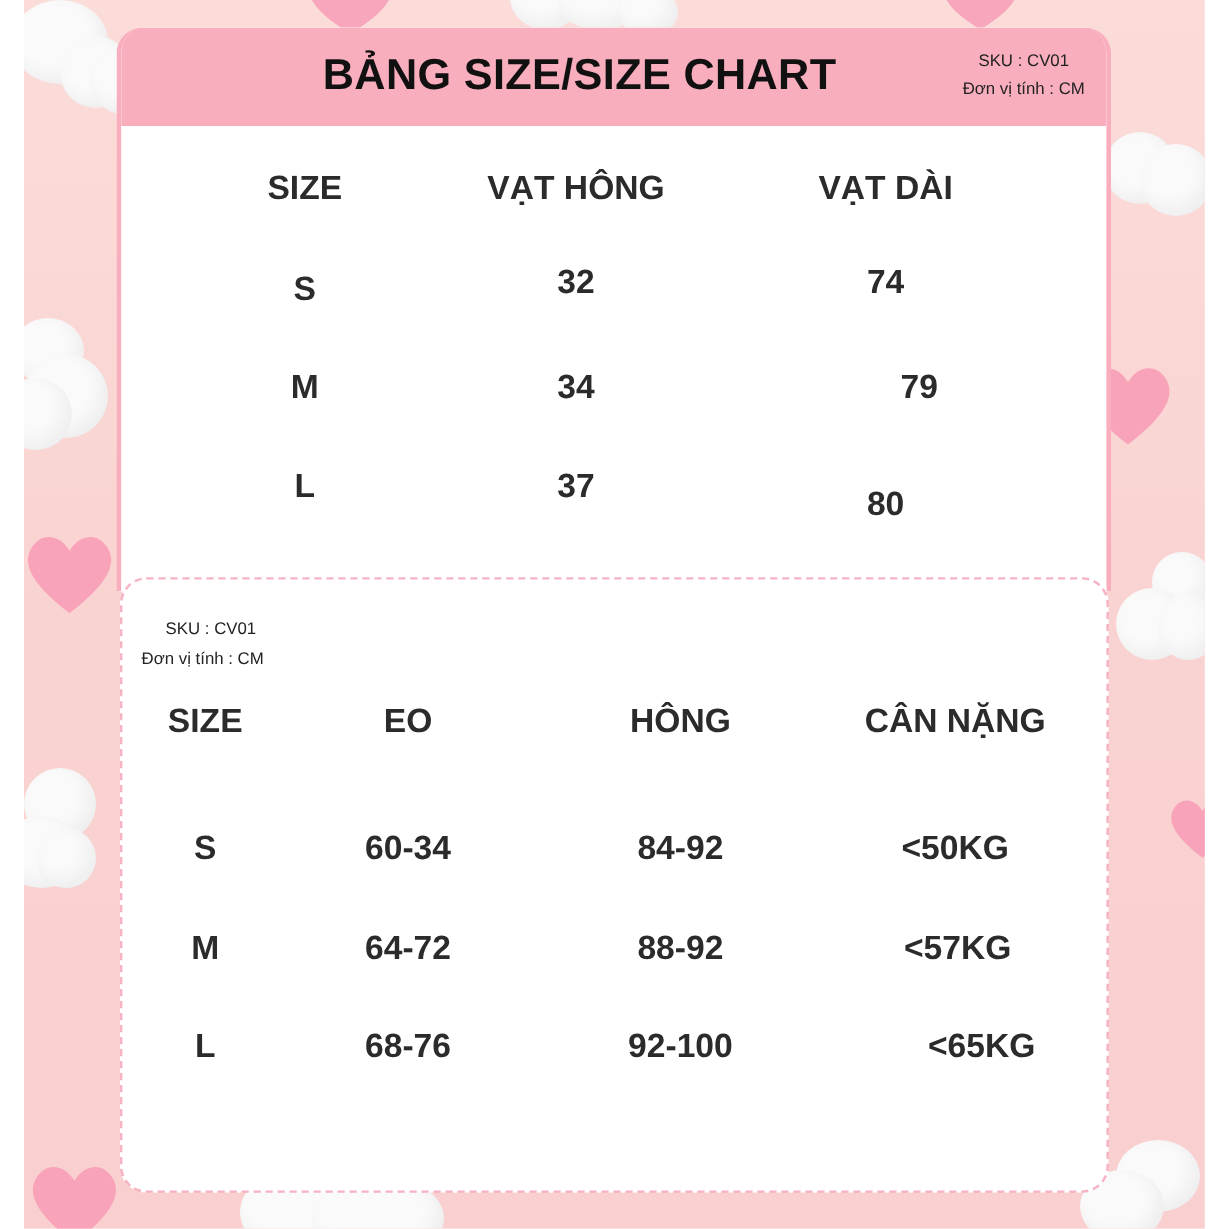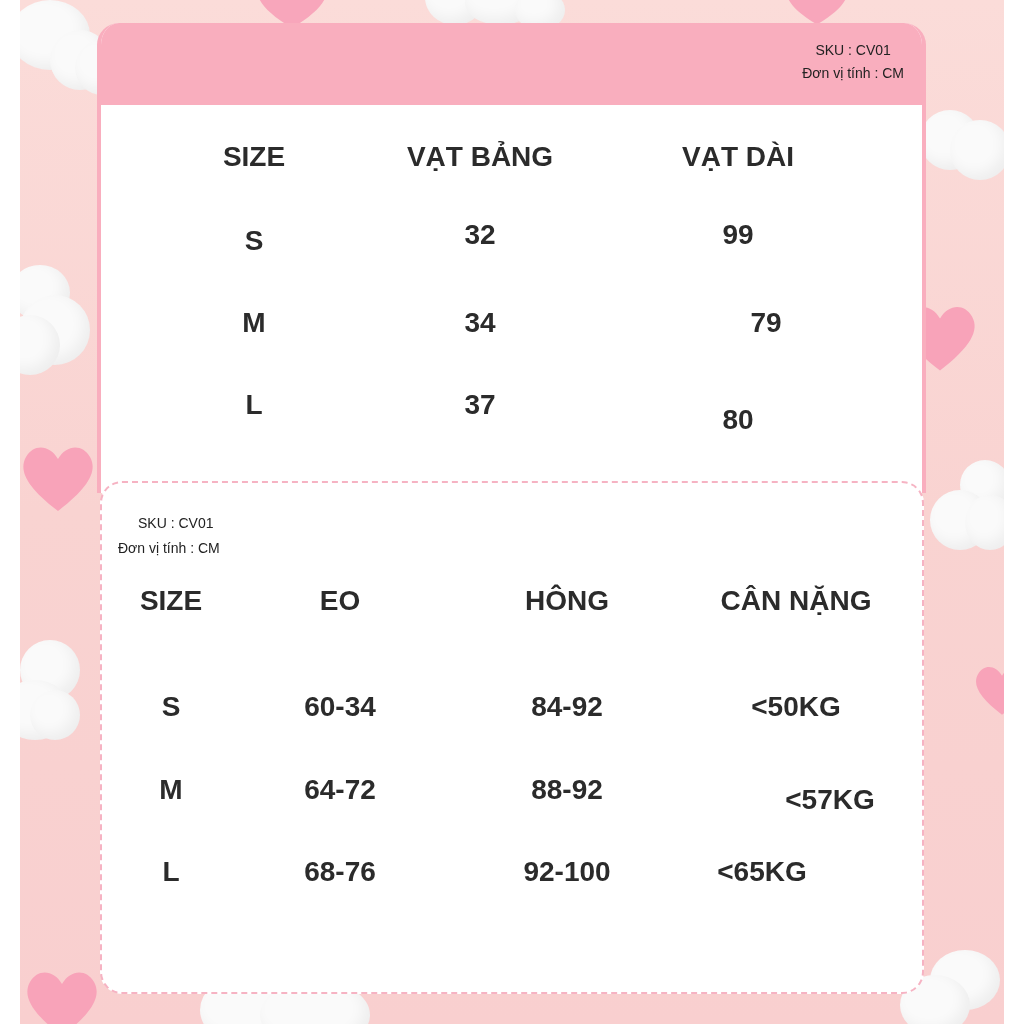--- a/index.html
+++ b/index.html
@@ -123,34 +123,35 @@
   <svg class="heart" style="left:952px;top:660px;" width="60" height="60" viewBox="0 0 80 70">
       <path d="M40 68 C10 45 0 28 8 14 C16 0 32 2 40 16 C48 2 64 0 72 14 C80 28 70 45 40 68 Z" fill="#f8a3b9"></path>
     </svg>
   <svg class="heart" style="left:0px;top:968px;" width="84" height="70" viewBox="0 0 80 70">
       <path d="M40 68 C10 45 0 28 8 14 C16 0 32 2 40 16 C48 2 64 0 72 14 C80 28 70 45 40 68 Z" fill="#f8a3b9"></path>
     </svg>
 </div>
 
 <div class="card-top">
   <div class="header">
+    <div class="title">BẢNG SIZE/SIZE CHART</div>
     <div class="meta-top">
       <div>SKU : CV01</div>
       <div>Đơn vị tính : CM</div>
     </div>
   </div>
 
   <div class="t1">
     <div class="cell hd" style="left:153px;top:118px;">SIZE</div>
-    <div class="cell hd" style="left:379px;top:118px;">VẠT BẢNG</div>
+    <div class="cell hd" style="left:379px;top:118px;">VẠT HÔNG</div>
     <div class="cell hd" style="left:637px;top:118px;">VẠT DÀI</div>
 
     <div class="cell val" style="left:153px;top:202px;">S</div>
     <div class="cell val" style="left:379px;top:196px;">32</div>
-    <div class="cell val" style="left:637px;top:196px;">99</div>
+    <div class="cell val" style="left:637px;top:196px;">74</div>
 
     <div class="cell val" style="left:153px;top:284px;">M</div>
     <div class="cell val" style="left:379px;top:284px;">34</div>
     <div class="cell val" style="left:637px;top:284px;margin-left:28px;">79</div>
 
     <div class="cell val" style="left:153px;top:366px;">L</div>
     <div class="cell val" style="left:379px;top:366px;">37</div>
     <div class="cell val" style="left:637px;top:381px;">80</div>
   </div>
 </div>
@@ -168,21 +169,21 @@
     <div class="cell" style="left:694px;top:102px;">CÂN NẶNG</div>
 
     <div class="cell" style="left:69px;top:208px;">S</div>
     <div class="cell" style="left:238px;top:208px;">60-34</div>
     <div class="cell" style="left:465px;top:208px;">84-92</div>
     <div class="cell" style="left:694px;top:208px;text-align:center;">&lt;50KG</div>
 
     <div class="cell" style="left:69px;top:291px;">M</div>
     <div class="cell" style="left:238px;top:291px;">64-72</div>
     <div class="cell" style="left:465px;top:291px;">88-92</div>
-    <div class="cell" style="left:696px;top:301px;margin-left:32px;">&lt;57KG</div>
+    <div class="cell" style="left:696px;top:291px;">&lt;57KG</div>
 
     <div class="cell" style="left:69px;top:373px;">L</div>
     <div class="cell" style="left:238px;top:373px;">68-76</div>
     <div class="cell" style="left:465px;top:373px;">92-100</div>
-    <div class="cell" style="left:660px;top:373px;">&lt;65KG</div>
+    <div class="cell" style="left:716px;top:373px;">&lt;65KG</div>
   </div>
 
 </div>
 
 </body></html>

